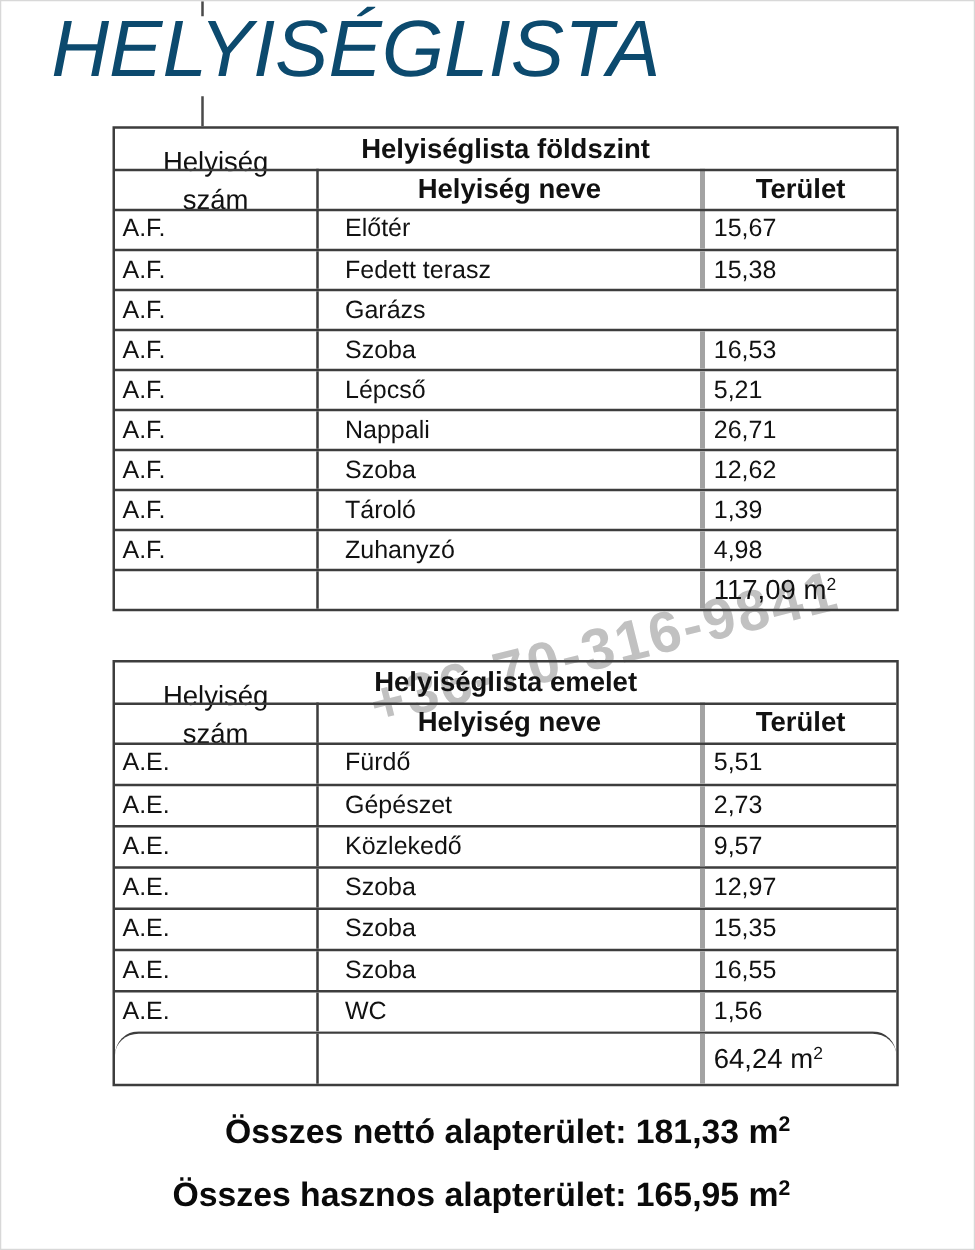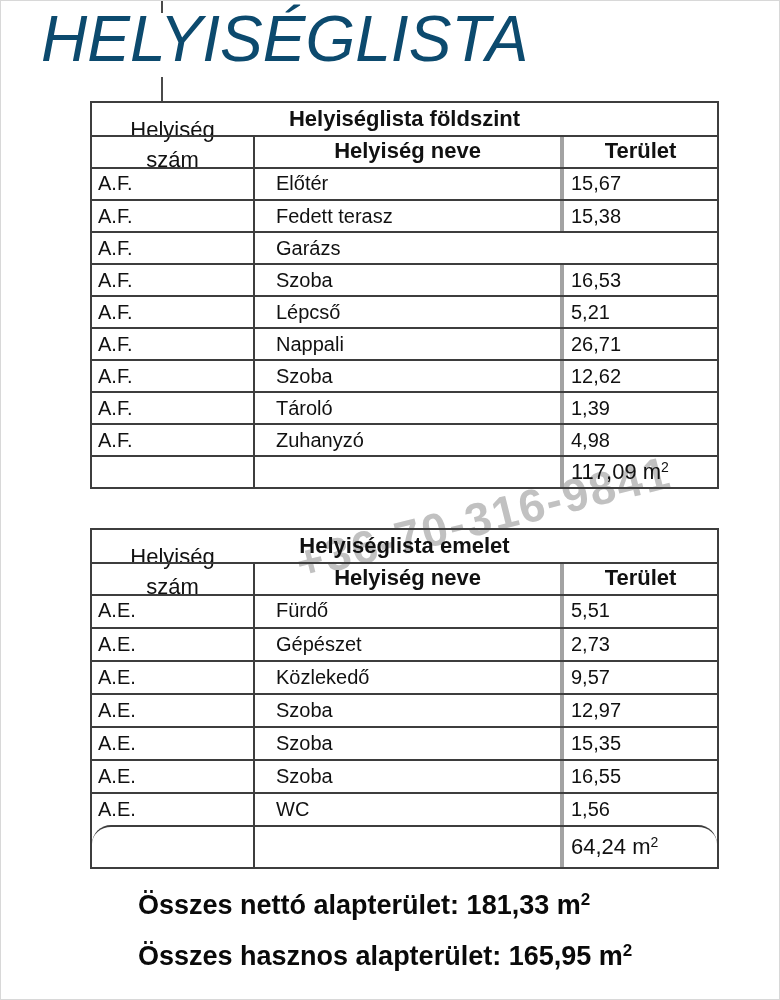--- a/index.html
+++ b/index.html
@@ -38,21 +38,21 @@
   .t2 .t-total { height:42px; line-height:40px;border-radius:19px; }
   .hline { position:absolute; left:0; right:0; height:2px; background:#3d3d3d; z-index:4; }
   .hline-1 { top:32px; }
   .hline-2 { top:64px; }
   .c1-label {
     position:absolute; left:0; top:12px; width:161px; text-align:center;
     font-size:22px; line-height:30px; z-index:2; font-weight:400;
   }
   sup.sq { font-size:14px; vertical-align:7px; line-height:0; }
 
-  .summary { position:absolute; left:137px; top:889px; z-index:1; }
+  .summary { position:absolute; left:137px; top:889px; z-index:1;text-align:right; }
   .summary-line { font-size:27px; font-weight:bold; white-space:nowrap; color:#0a0a0a; }
   .summary-line + .summary-line { margin-top:20px; }
   .summary-line sup.sq { font-size:17px; vertical-align:9px; }
 
   .watermark {
     position:absolute; left:296px; top:536px; z-index:0;
     transform:rotate(-14deg); transform-origin:0 50%;
     font-size:46px; font-weight:bold; letter-spacing:2px;
     color:#c1c1c1; white-space:nowrap;
   }

